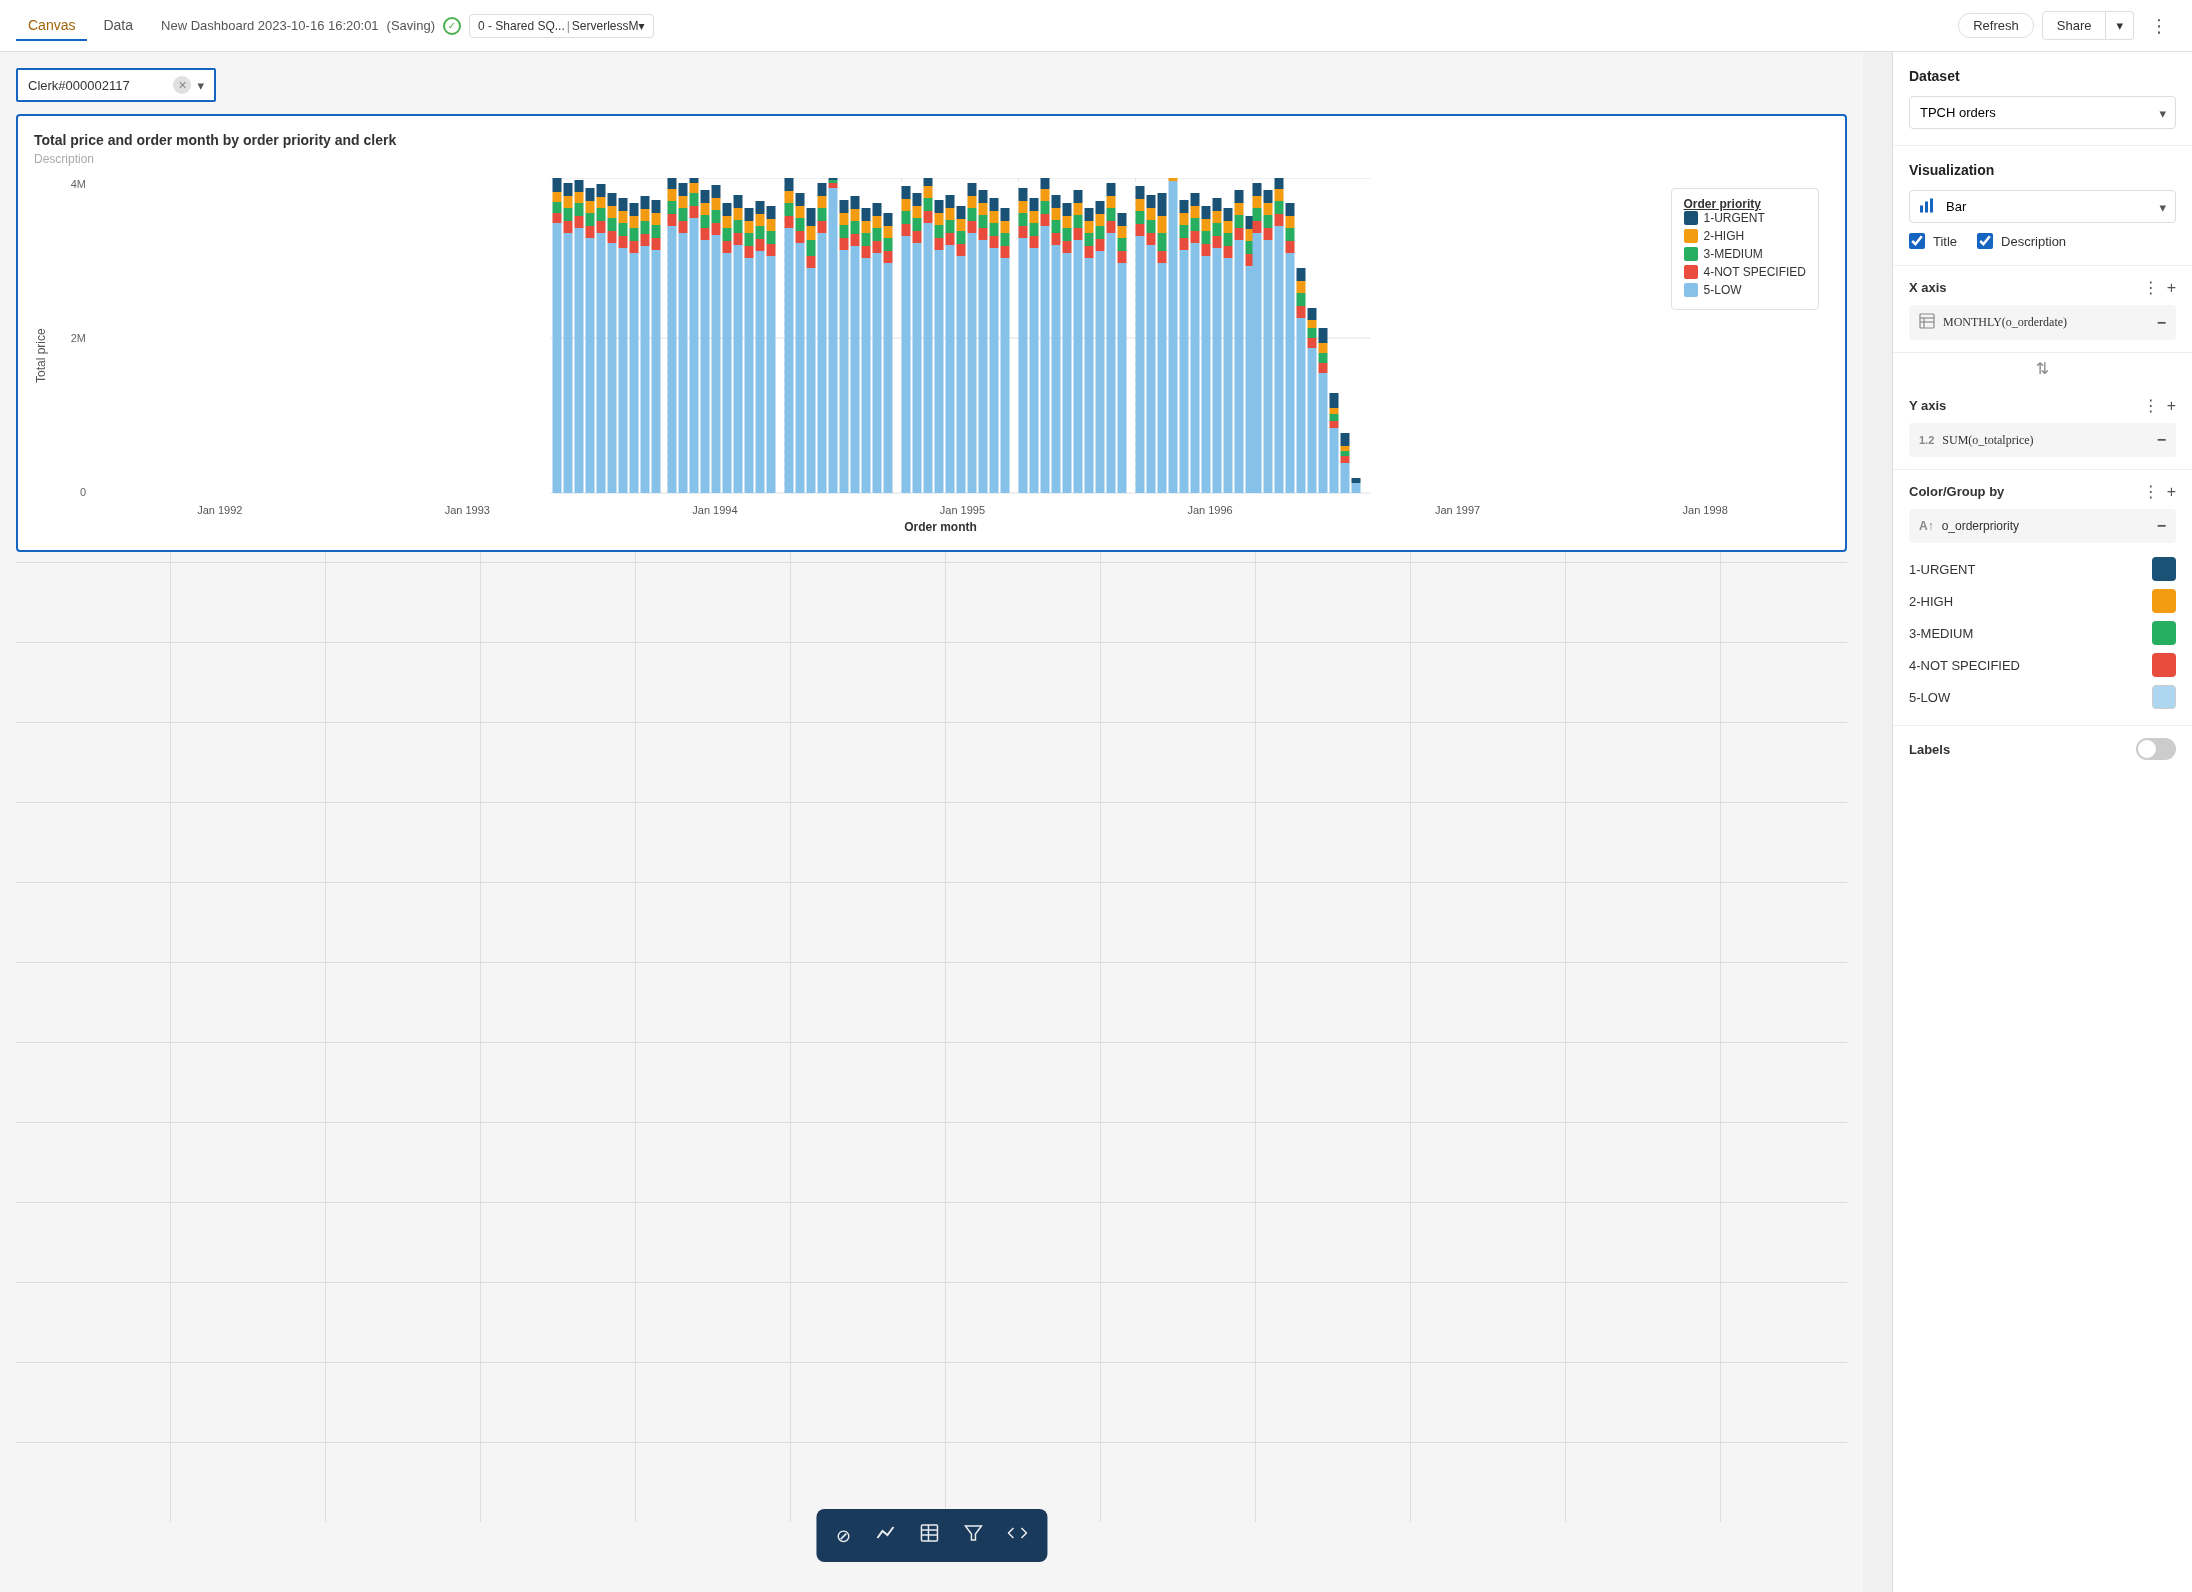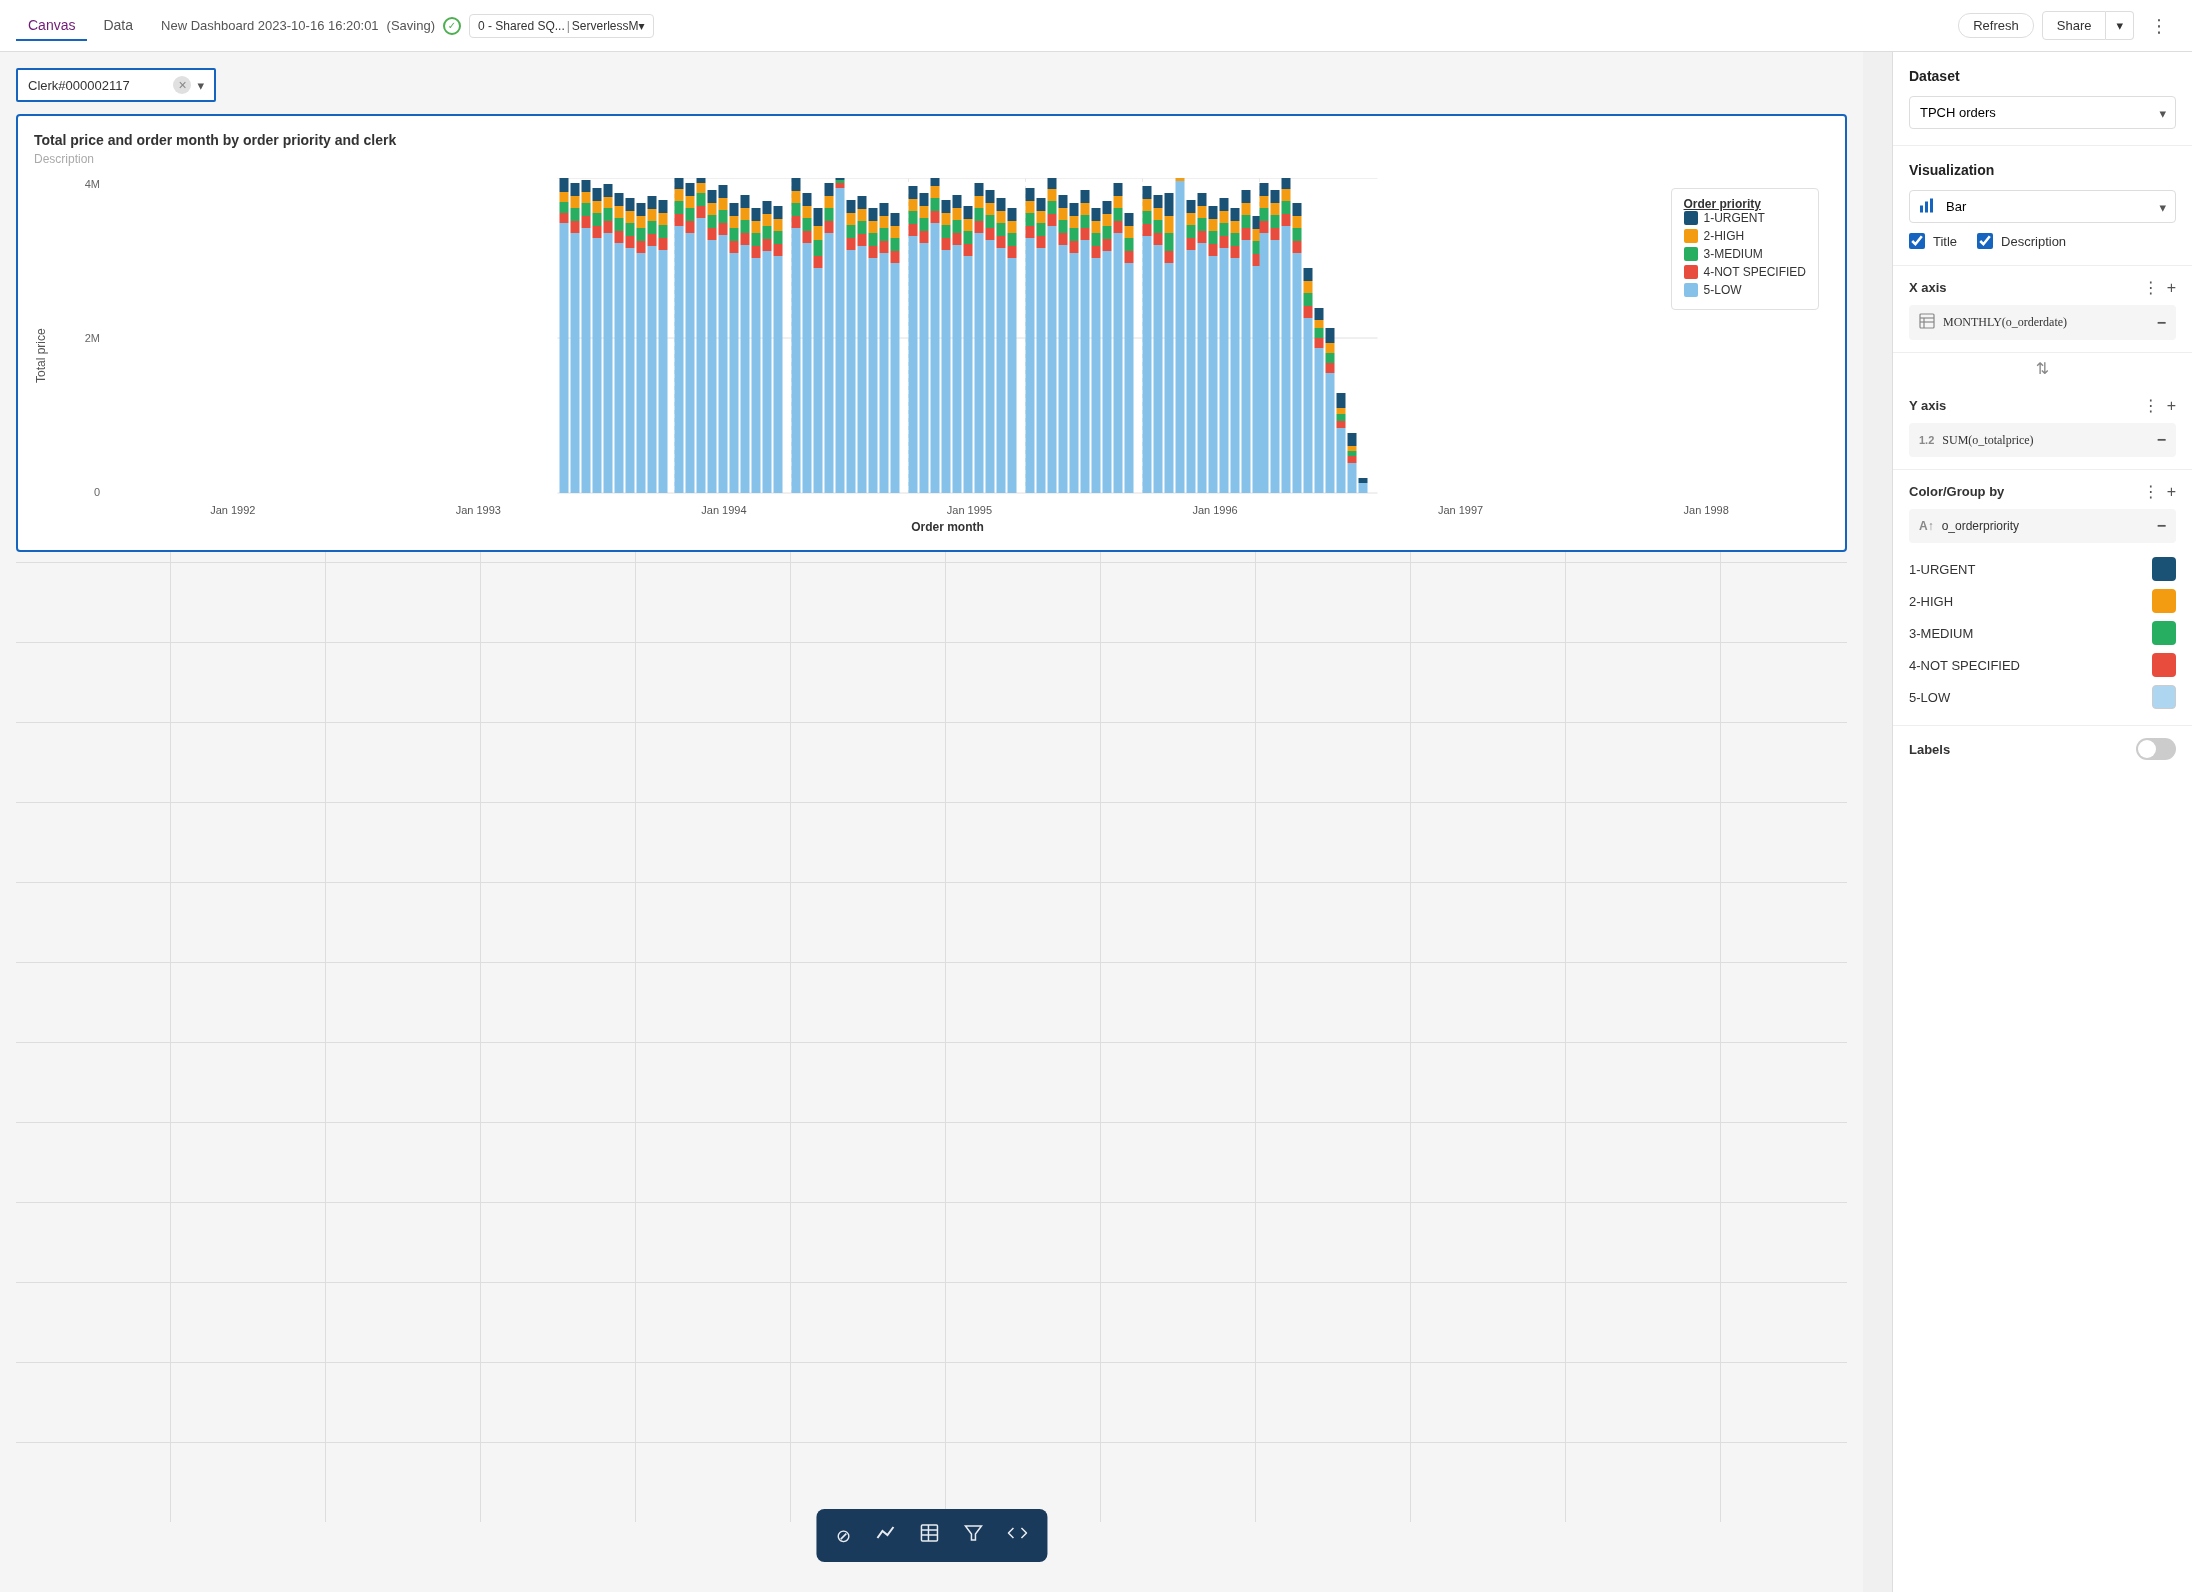--- a/index.html
+++ b/index.html
@@ -8,21 +8,21 @@
     
     .topbar {
       display: flex; align-items: center; height: 52px; background: #fff;
       border-bottom: 1px solid #ddd; padding: 0 16px; gap: 16px;
     }
     .topbar-tabs { display: flex; gap: 4px; }
     .topbar-tab {
       padding: 6px 12px; cursor: pointer; font-size: 14px; color: #555;
       border-bottom: 2px solid transparent;
     }
-    .topbar-tab.active { color: #701a75; border-bottom: 2px solid #1565c0; font-weight: 500; }
+    .topbar-tab.active { color: #a16207; border-bottom: 2px solid #1565c0; font-weight: 500; }
     .topbar-center { flex: 1; display: flex; align-items: center; gap: 8px; font-size: 13px; color: #555; }
     .saving-badge { display: flex; align-items: center; gap: 4px; color: #555; font-size: 13px; }
     .saving-circle { width: 18px; height: 18px; border-radius: 50%; border: 2px solid #4caf50; display: flex; align-items: center; justify-content: center; }
     .saving-circle::after { content: '✓'; font-size: 10px; color: #4caf50; }
     .connection-badge {
       display: flex; align-items: center; gap: 0; border: 1px solid #ddd;
       border-radius: 4px; padding: 4px 8px; font-size: 12px; color: #333;
     }
     .topbar-actions { display: flex; align-items: center; gap: 8px; }
     .btn {
@@ -52,21 +52,21 @@
     .filter-tag-clear { cursor: pointer; color: #888; font-size: 14px; background: #e0e0e0; border: none; border-radius: 50%; width: 18px; height: 18px; display: flex; align-items: center; justify-content: center; }
     .filter-tag-arrow { cursor: pointer; color: #555; }
 
     
     .chart-container {
       background: #fff; border: 2px solid #1565c0; border-radius: 4px;
       padding: 16px; min-height: 420px;
     }
     .chart-title { font-size: 14px; font-weight: 600; margin-bottom: 4px; }
     .chart-description { font-size: 12px; color: #aaa; margin-bottom: 12px; }
-    .chart-inner { display: flex; position: relative; gap: 14px; }
+    .chart-inner { display: flex; position: relative; }
     .y-axis-label {
       writing-mode: vertical-rl; transform: rotate(180deg);
       font-size: 12px; color: #555; margin-right: 4px;
       display: flex; align-items: center; justify-content: center;
     }
     .chart-and-legend { flex: 1; display: flex; flex-direction: column; }
     .chart-plot-area { display: flex; flex: 1; position: relative; }
     .y-axis-ticks { display: flex; flex-direction: column; justify-content: space-between; width: 40px; text-align: right; font-size: 11px; color: #666; padding-right: 6px; height: 320px; }
     .bar-chart { flex: 1; position: relative; height: 320px; }
     .bar-chart svg { width: 100%; height: 100%; }

